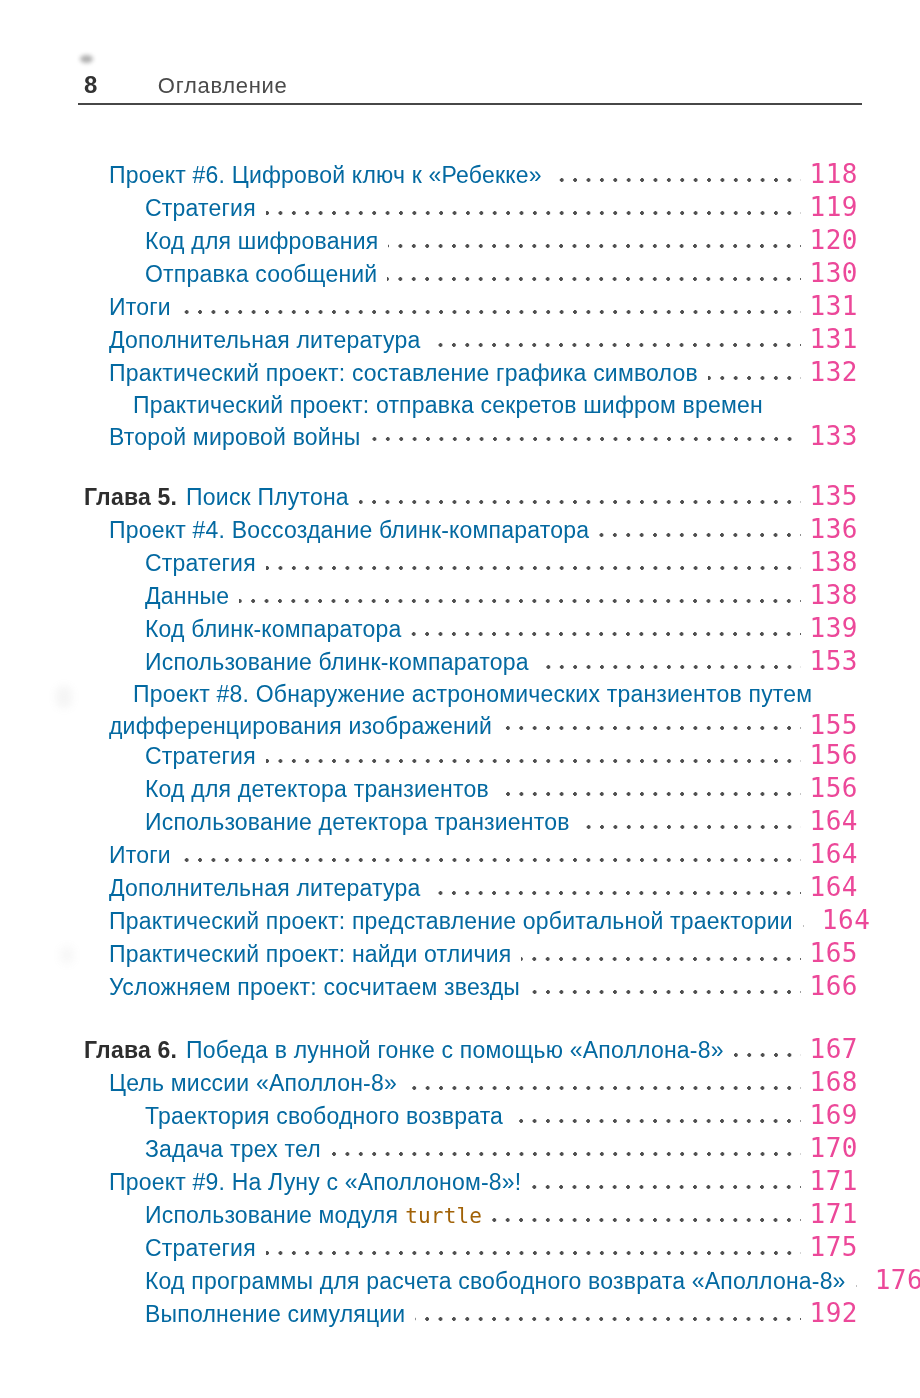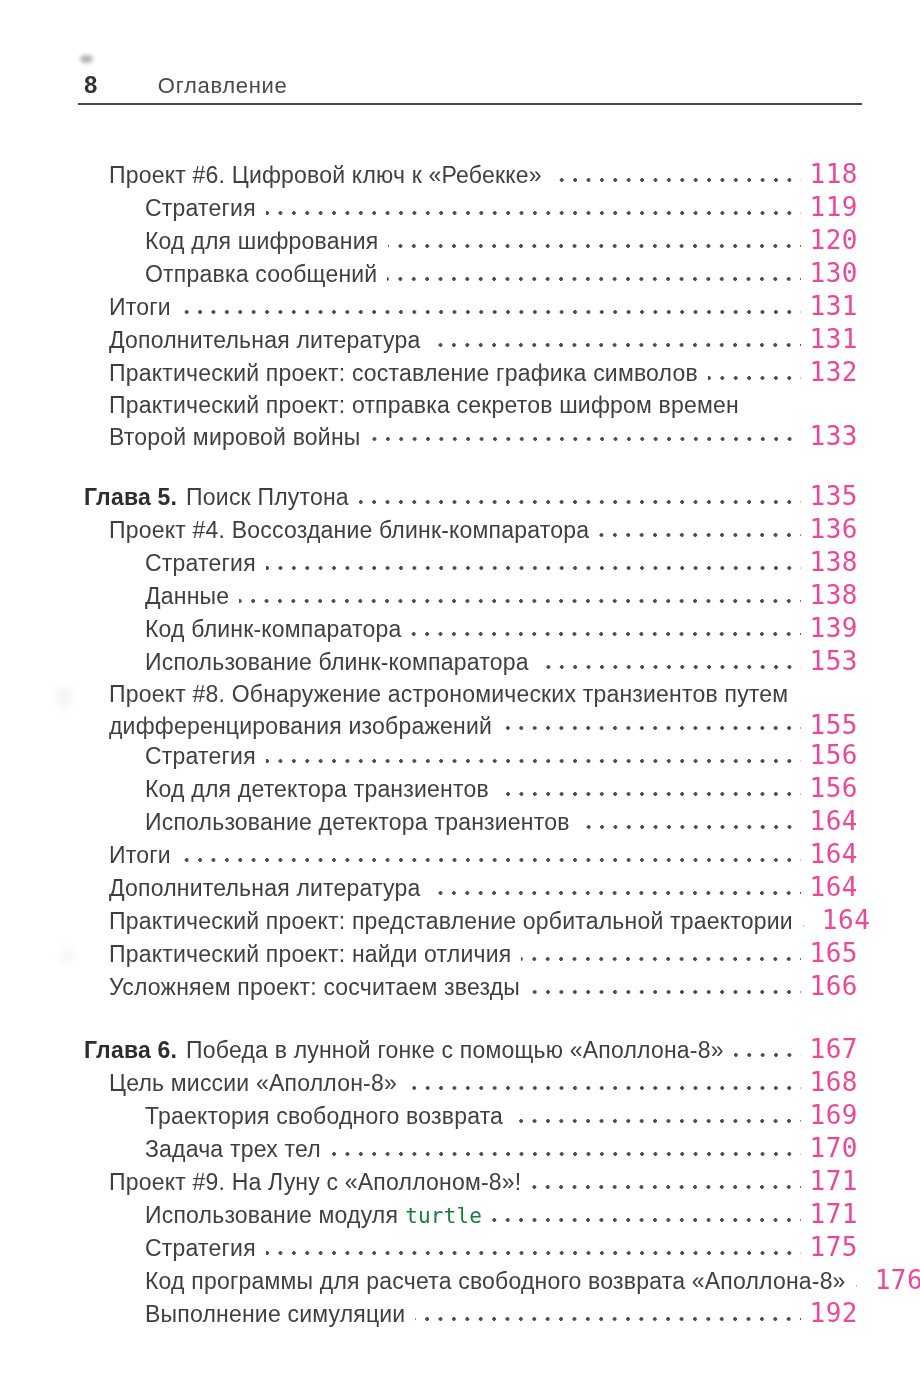--- a/index.html
+++ b/index.html
@@ -19,33 +19,33 @@
     background:#474747;
   }
   
   .toc{position:absolute;top:158px;left:84px;width:774px;font-size:23px;letter-spacing:.2px;}
   .row{display:flex;align-items:baseline;height:33px;line-height:33px;white-space:nowrap;}
   .lvl1{padding-left:25px;}
   .lvl2{padding-left:61px;}
   .chapter{margin-top:30px;}
   .ch-prefix{font-weight:700;color:#2e2e2e;}
   .chapter .lbl{margin-left:9px;}
-  .lbl{color:#404040;}
-  .code{font-family:"DejaVu Sans Mono",monospace;font-size:21px;margin-left:7px;color:#15803d;}
+  .lbl{color:#0369a1;}
+  .code{font-family:"DejaVu Sans Mono",monospace;font-size:21px;margin-left:7px;color:#a16207;}
   .dots{
     flex:1 1 auto;min-width:10px;height:4px;
     align-self:flex-end;margin:0 9px 9px 10px;
     background-image:radial-gradient(circle at 2px 2px,#4f4f4f 1.7px,rgba(0,0,0,0) 2.1px);
     background-size:13.4px 4px;background-repeat:repeat-x;background-position:right bottom;
   }
   .pg{
     font-family:"DejaVu Sans Mono",monospace;font-size:26px;color:#ec4899;
     min-width:44px;text-align:right;letter-spacing:.5px;
   }
-  .two-line .line1{height:33px;line-height:33px;white-space:nowrap;}
+  .two-line .line1{height:33px;line-height:33px;white-space:nowrap;margin-left:24px;}
   .two-line .line2{height:28px;line-height:28px;padding-left:0;justify-content:center;}
   
   .smudge-a{position:absolute;left:80px;top:55px;width:13px;height:8px;background:#6e6e6e;
     border-radius:50%;filter:blur(2px);opacity:.55;}
   .smudge-b{position:absolute;left:56px;top:686px;width:16px;height:22px;background:#9a9a9a;
     border-radius:40%;filter:blur(4px);opacity:.10;}
   .smudge-c{position:absolute;left:60px;top:946px;width:14px;height:18px;background:#9a9a9a;
     border-radius:40%;filter:blur(4px);opacity:.08;}
 </style>
 </head>

